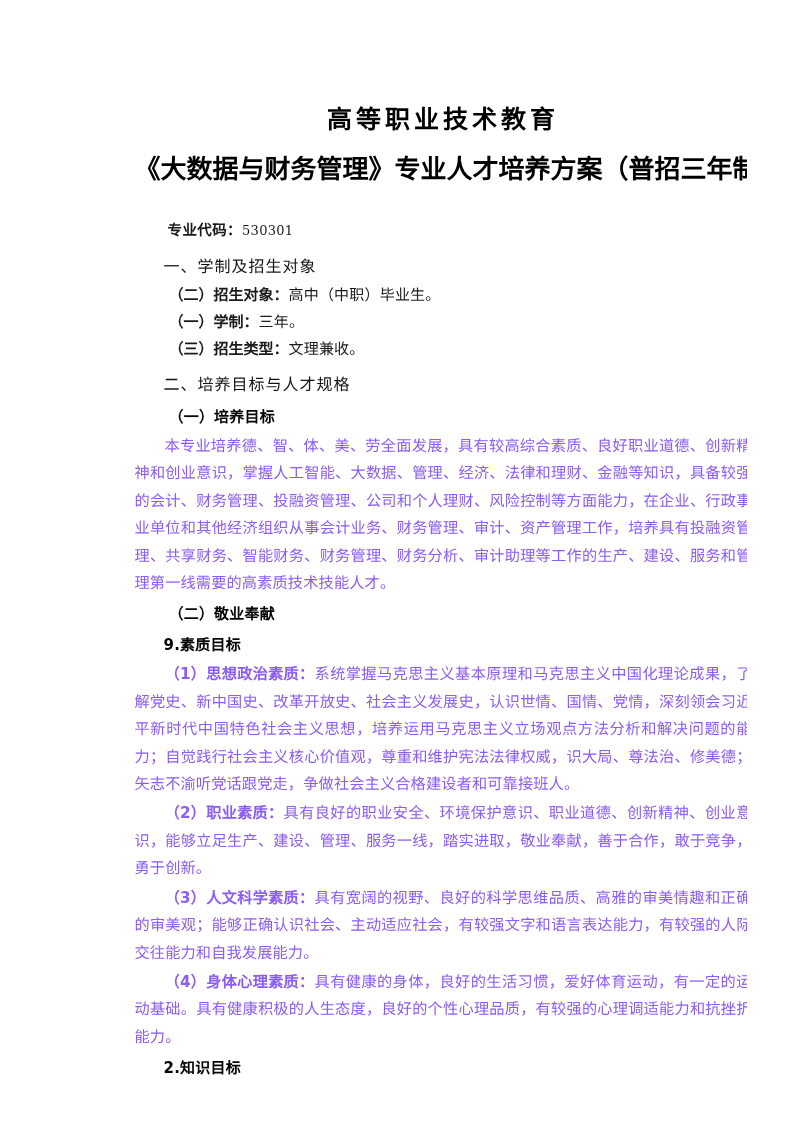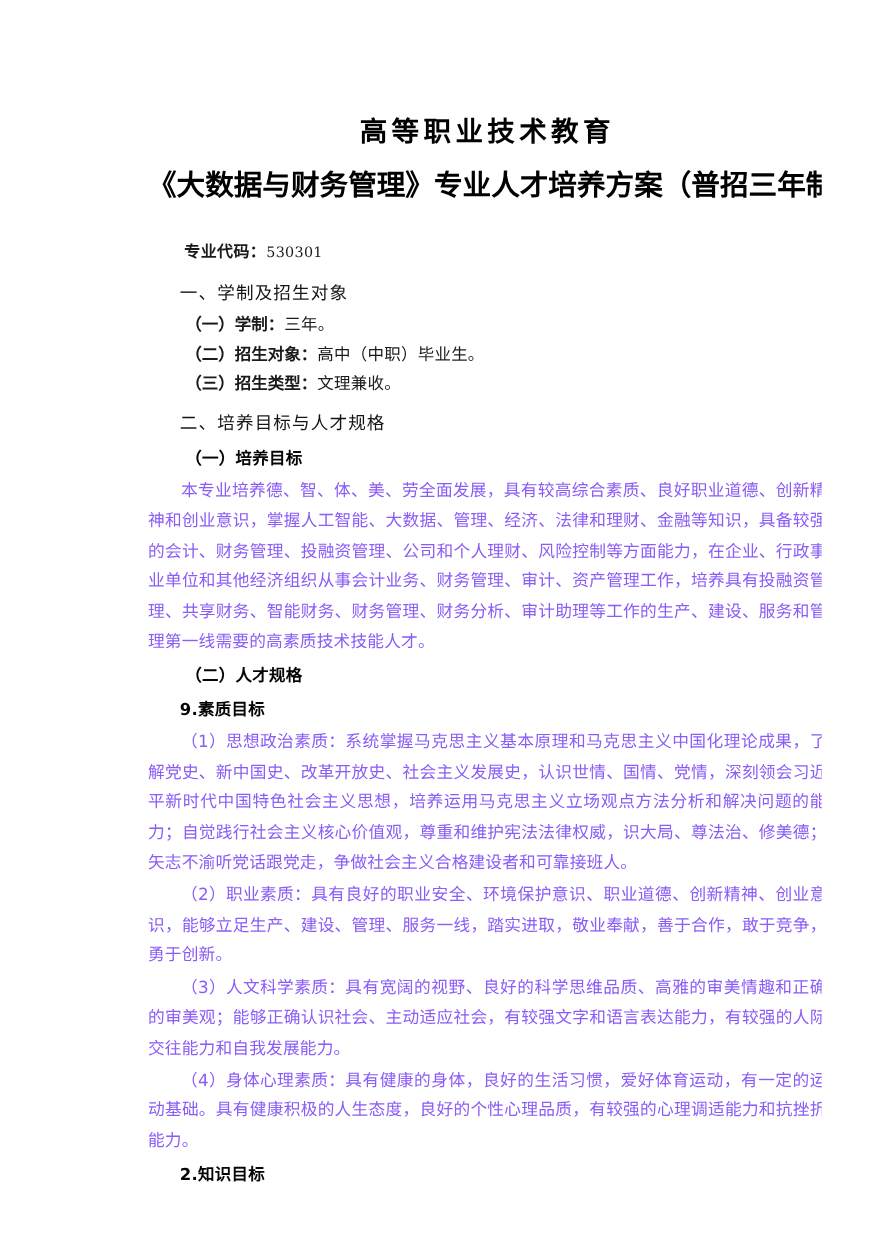--- a/index.html
+++ b/index.html
@@ -143,59 +143,59 @@
     text-align: justify;
     text-justify: inter-ideograph;
     text-indent: 30px;
     letter-spacing: 0.15px;
     color: #8b5cf6;
     word-break: break-all;
   }
 
   .para .strong {
     font-family: "DejaVu Sans", "Liberation Sans", sans-serif;
-    font-weight: 400;
+    font-weight: 700;
     letter-spacing: 0;
   }
 </style>
 </head>
 <body>
 
 <div class="page">
   <div class="content">
 
     <h1 class="title-main">高等职业技术教育</h1>
 
     <h1 class="title-sub">《大数据与财务管理》专业人才培养方案（普招三年制）</h1>
 
     <p class="block-code">
       <span class="lbl">专业代码：</span><span class="val">530301</span>
     </p>
 
     <h2 class="h1">一、学制及招生对象</h2>
 
     <p class="kv">
+      <span class="k">（二）招生对象：</span><span class="v">高中（中职）毕业生。</span>
+    </p>
+
+    <p class="kv">
       <span class="k">（一）学制：</span><span class="v">三年。</span>
-    </p>
-
-    <p class="kv">
-      <span class="k">（二）招生对象：</span><span class="v">高中（中职）毕业生。</span>
     </p>
 
     <p class="kv">
       <span class="k">（三）招生类型：</span><span class="v">文理兼收。</span>
     </p>
 
     <h2 class="h1">二、培养目标与人才规格</h2>
 
     <h3 class="h2">（一）培养目标</h3>
 
     <p class="para">本专业培养德、智、体、美、劳全面发展，具有较高综合素质、良好职业道德、创新精神和创业意识，掌握人工智能、大数据、管理、经济、法律和理财、金融等知识，具备较强的会计、财务管理、投融资管理、公司和个人理财、风险控制等方面能力，在企业、行政事业单位和其他经济组织从事会计业务、财务管理、审计、资产管理工作，培养具有投融资管理、共享财务、智能财务、财务管理、财务分析、审计助理等工作的生产、建设、服务和管理第一线需要的高素质技术技能人才。</p>
 
-    <h3 class="h2">（二）人才规格</h3>
+    <h3 class="h2">（二）敬业奉献</h3>
 
     <h4 class="h3">9.素质目标</h4>
 
     <p class="para">
       <span class="strong">（1）思想政治素质：</span><span>系统掌握马克思主义基本原理和马克思主义中国化理论成果，了解党史、新中国史、改革开放史、社会主义发展史，认识世情、国情、党情，深刻领会习近平新时代中国特色社会主义思想，培养运用马克思主义立场观点方法分析和解决问题的能力；自觉践行社会主义核心价值观，尊重和维护宪法法律权威，识大局、尊法治、修美德；矢志不渝听党话跟党走，争做社会主义合格建设者和可靠接班人。</span>
     </p>
 
     <p class="para">
       <span class="strong">（2）职业素质：</span><span>具有良好的职业安全、环境保护意识、职业道德、创新精神、创业意识，能够立足生产、建设、管理、服务一线，踏实进取，敬业奉献，善于合作，敢于竞争，勇于创新。</span>
     </p>

